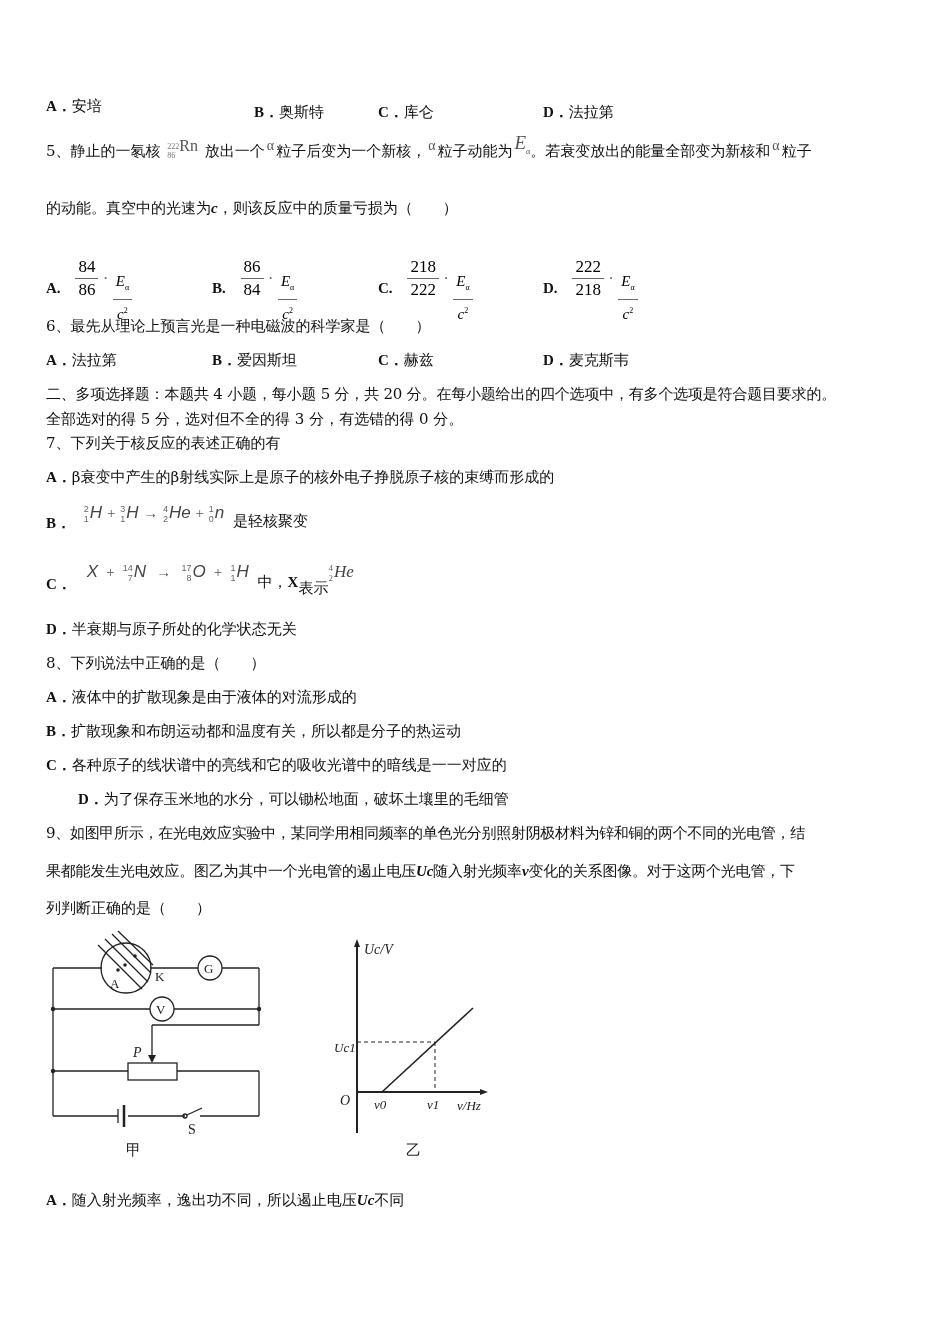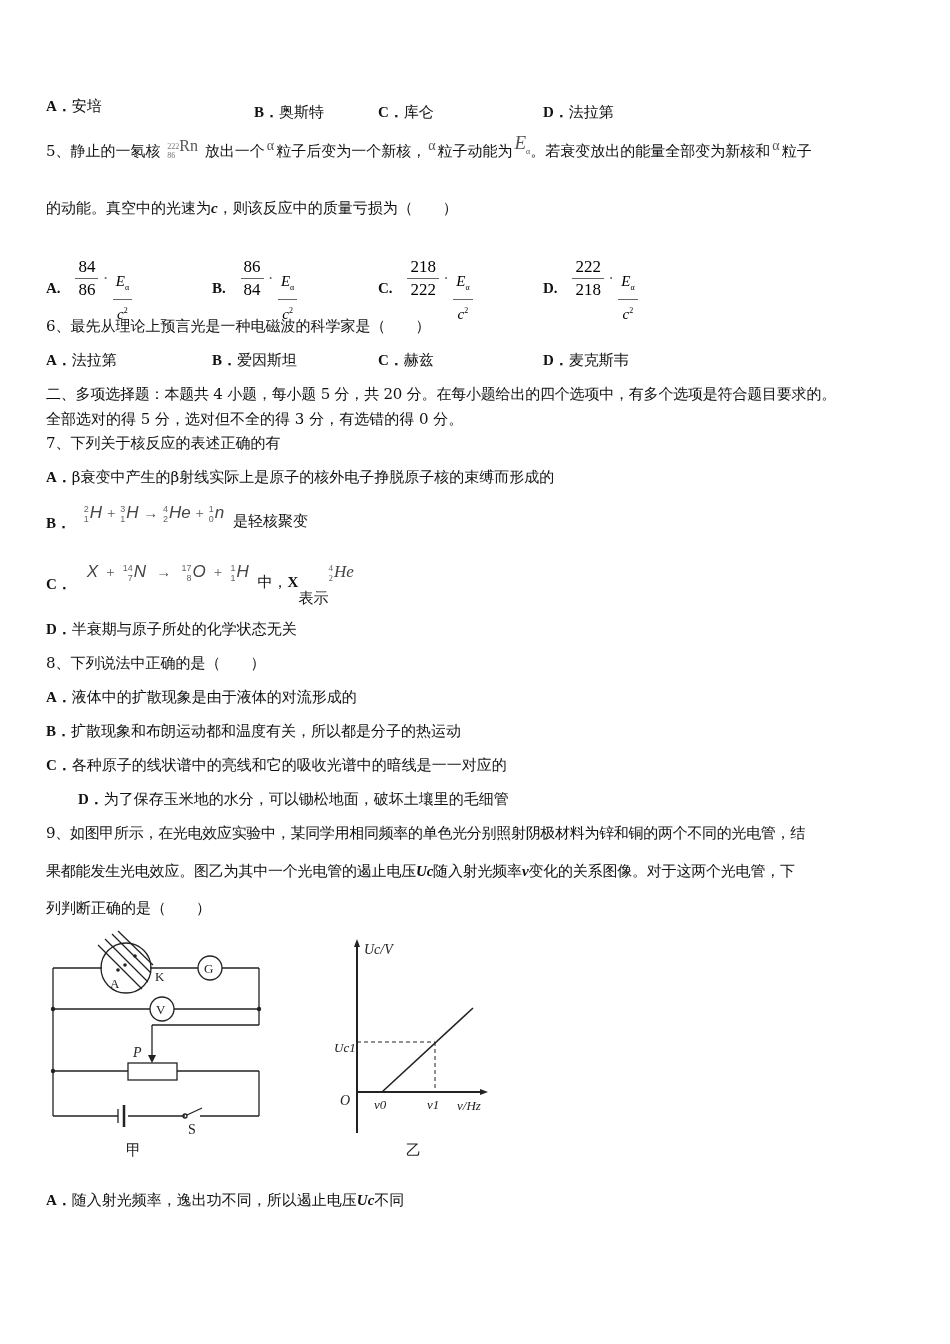--- a/index.html
+++ b/index.html
@@ -126,21 +126,21 @@
     <span class="nuc"><span class="sup-sub">
           <span>17</span>
           <span>8</span>
         </span><span>O</span></span>
     <span class="math" style="margin:0 4px;">+</span>
     <span class="nuc"><span class="sup-sub">
           <span>1</span>
           <span>1</span>
         </span><span>H</span></span>
   </span>
-  <span style="position:relative;top:10px;margin-left:4px;">中，</span><span class="lbl" style="position:relative;top:10px;">X</span><span style="position:relative;top:26px;">表示</span><span class="nuc" style="font-family:'Liberation Serif',serif;"><span class="sup-sub">
+  <span style="position:relative;top:10px;margin-left:4px;">中，</span><span class="lbl" style="position:relative;top:10px;">X</span><span style="position:relative;top:16px;">表示</span><span class="nuc" style="font-family:'Liberation Serif',serif;"><span class="sup-sub">
         <span>4</span>
         <span>2</span>
       </span><span>He</span></span>
 </div>
 
 <div class="abs txt" style="left:46px;top:619px;"><span class="lbl">D．</span><span>半衰期与原子所处的化学状态无关</span></div>
 
 <div class="abs txt" style="left:46px;top:653px;">8、下列说法中正确的是（　　）</div>
 <div class="abs txt" style="left:46px;top:687px;"><span class="lbl">A．</span><span>液体中的扩散现象是由于液体的对流形成的</span></div>
 <div class="abs txt" style="left:46px;top:721px;"><span class="lbl">B．</span><span>扩散现象和布朗运动都和温度有关，所以都是分子的热运动</span></div>

